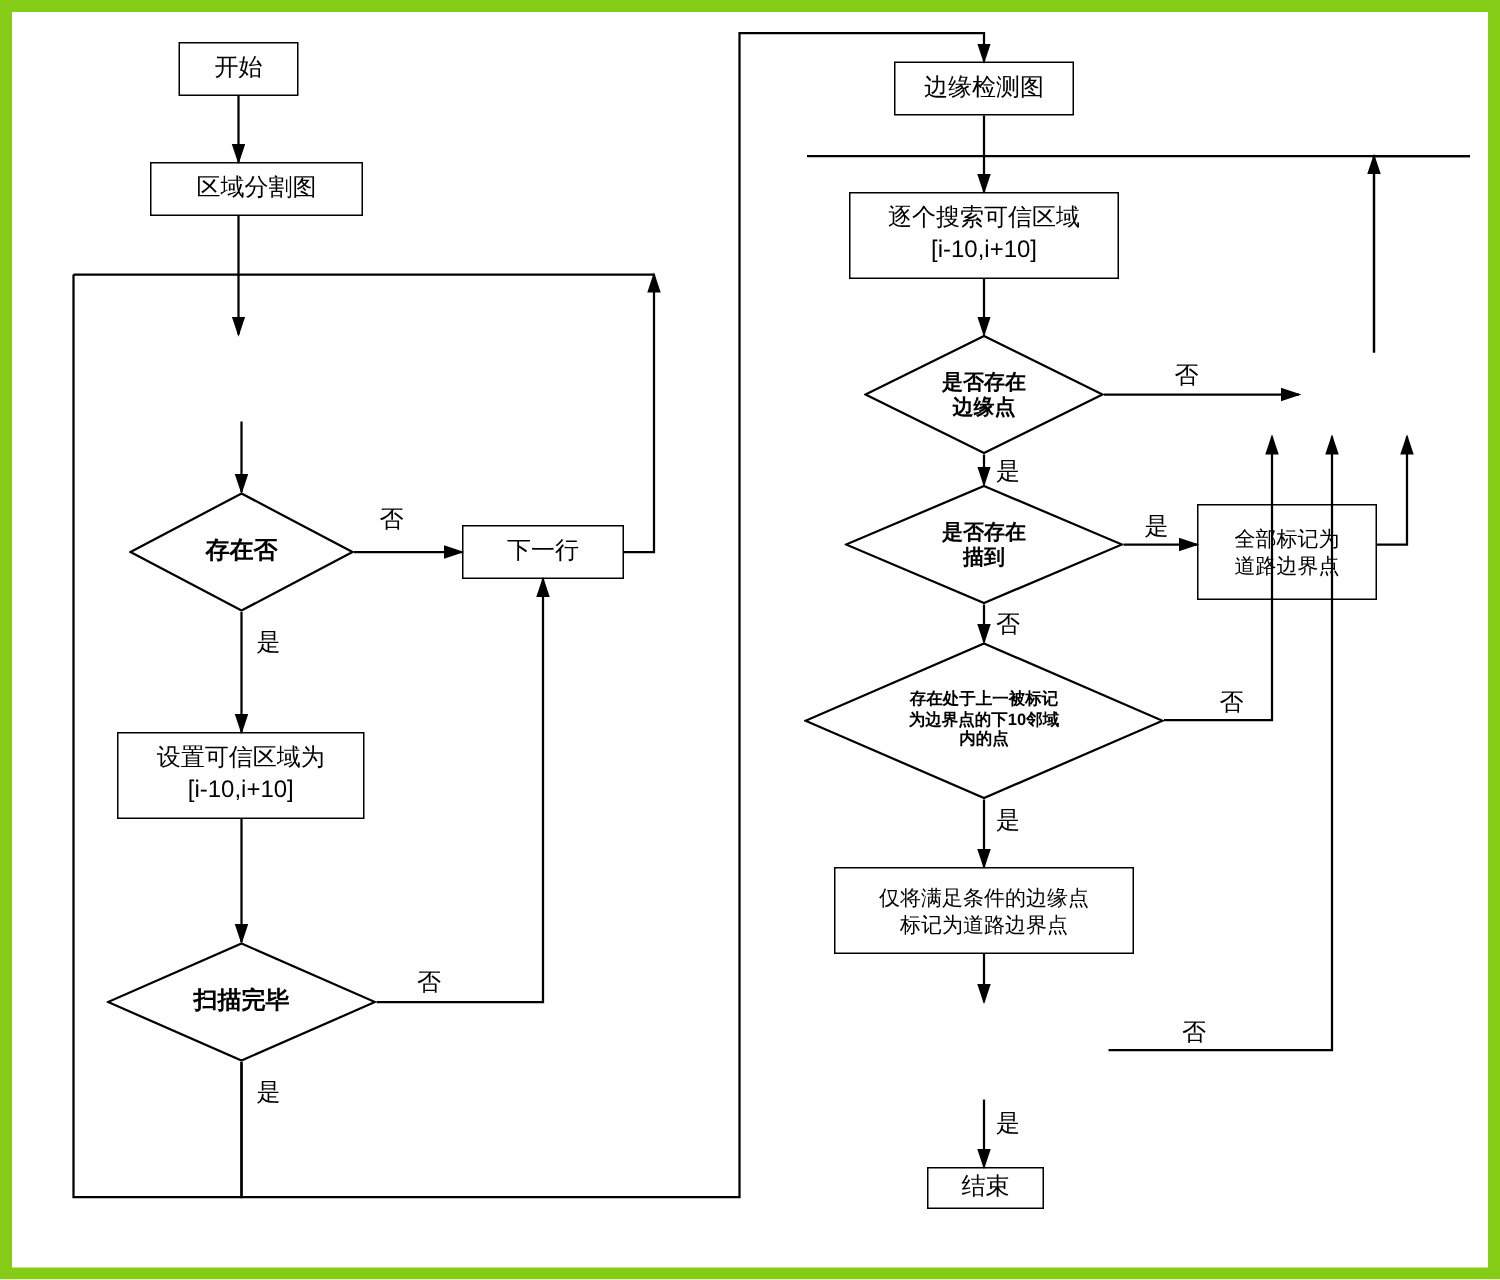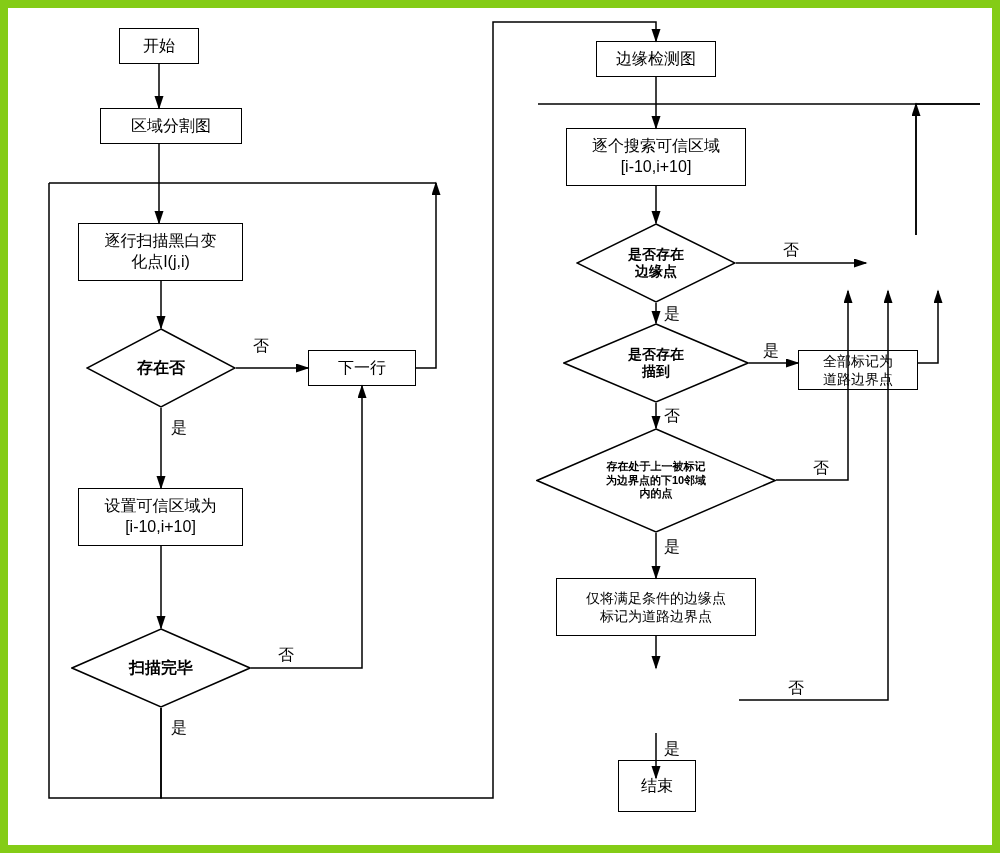--- a/index.html
+++ b/index.html
@@ -69,26 +69,20 @@
 <div class="canvas">
 
   <div class="box" style="left:111px; top:20px; width:80px; height:36px;">
     <span>开始</span>
   </div>
 
   <div class="box" style="left:92px; top:100px; width:142px; height:36px;">
     <span>区域分割图</span>
   </div>
 
-  <div class="box" style="left:70px; top:215px; width:165px; height:58px;">
-    <div>
-      <span>逐行扫描黑白变</span><br>
-      <span>化点I(j,i)</span>
-    </div>
-  </div>
 
   <div class="diamond" style="left:78px; top:320px; width:150px; height:80px;">
     <svg viewBox="0 0 150 80" preserveAspectRatio="none">
         <polygon points="75,1 149,40 75,79 1,40" fill="#fff" stroke="#000" stroke-width="1.5"></polygon>
       </svg>
     <div class="dtext">存在否</div>
   </div>
 
   <div class="box" style="left:300px; top:342px; width:108px; height:36px;">
     <span>下一行</span>
@@ -132,21 +126,21 @@
   <div class="diamond" style="left:555px; top:315px; width:186px; height:80px;">
     <svg viewBox="0 0 186 80" preserveAspectRatio="none">
         <polygon points="93,1 185,40 93,79 1,40" fill="#fff" stroke="#000" stroke-width="1.5"></polygon>
       </svg>
     <div class="dtext small">
       <span>是否存在</span><br>
       <span>描到</span>
     </div>
   </div>
 
-  <div class="box" style="left:790px; top:342px; width:120px; height:40px;">
+  <div class="box" style="left:790px; top:328px; width:120px; height:64px;">
     <div class="small">
       <span>全部标记为</span><br>
       <span>道路边界点</span>
     </div>
   </div>
 
   <div class="diamond" style="left:528px; top:420px; width:240px; height:105px;">
     <svg viewBox="0 0 240 105" preserveAspectRatio="none">
         <polygon points="120,1 239,52.5 120,104 1,52.5" fill="#fff" stroke="#000" stroke-width="1.5"></polygon>
       </svg>
@@ -159,21 +153,21 @@
 
   <div class="box" style="left:548px; top:570px; width:200px; height:58px;text-align:center;">
     <div class="small">
       <span>仅将满足条件的边缘点</span><br>
       <span>标记为道路边界点</span>
     </div>
   </div>
 
 
 
-  <div class="box" style="left:610px; top:752px; width:78px; height:52px;text-align:right;">
+  <div class="box" style="left:610px; top:770px; width:78px; height:28px;text-align:right;">
     <span>结束</span>
   </div>
 
   <span class="lbl" style="left:245px; top:328px;">否</span>
   <span class="lbl" style="left:163px; top:410px;">是</span>
   <span class="lbl" style="left:270px; top:637px;">否</span>
   <span class="lbl" style="left:163px; top:710px;">是</span>
 
   <span class="lbl" style="left:775px; top:232px;">否</span>
   <span class="lbl" style="left:656px; top:296px;">是</span>

